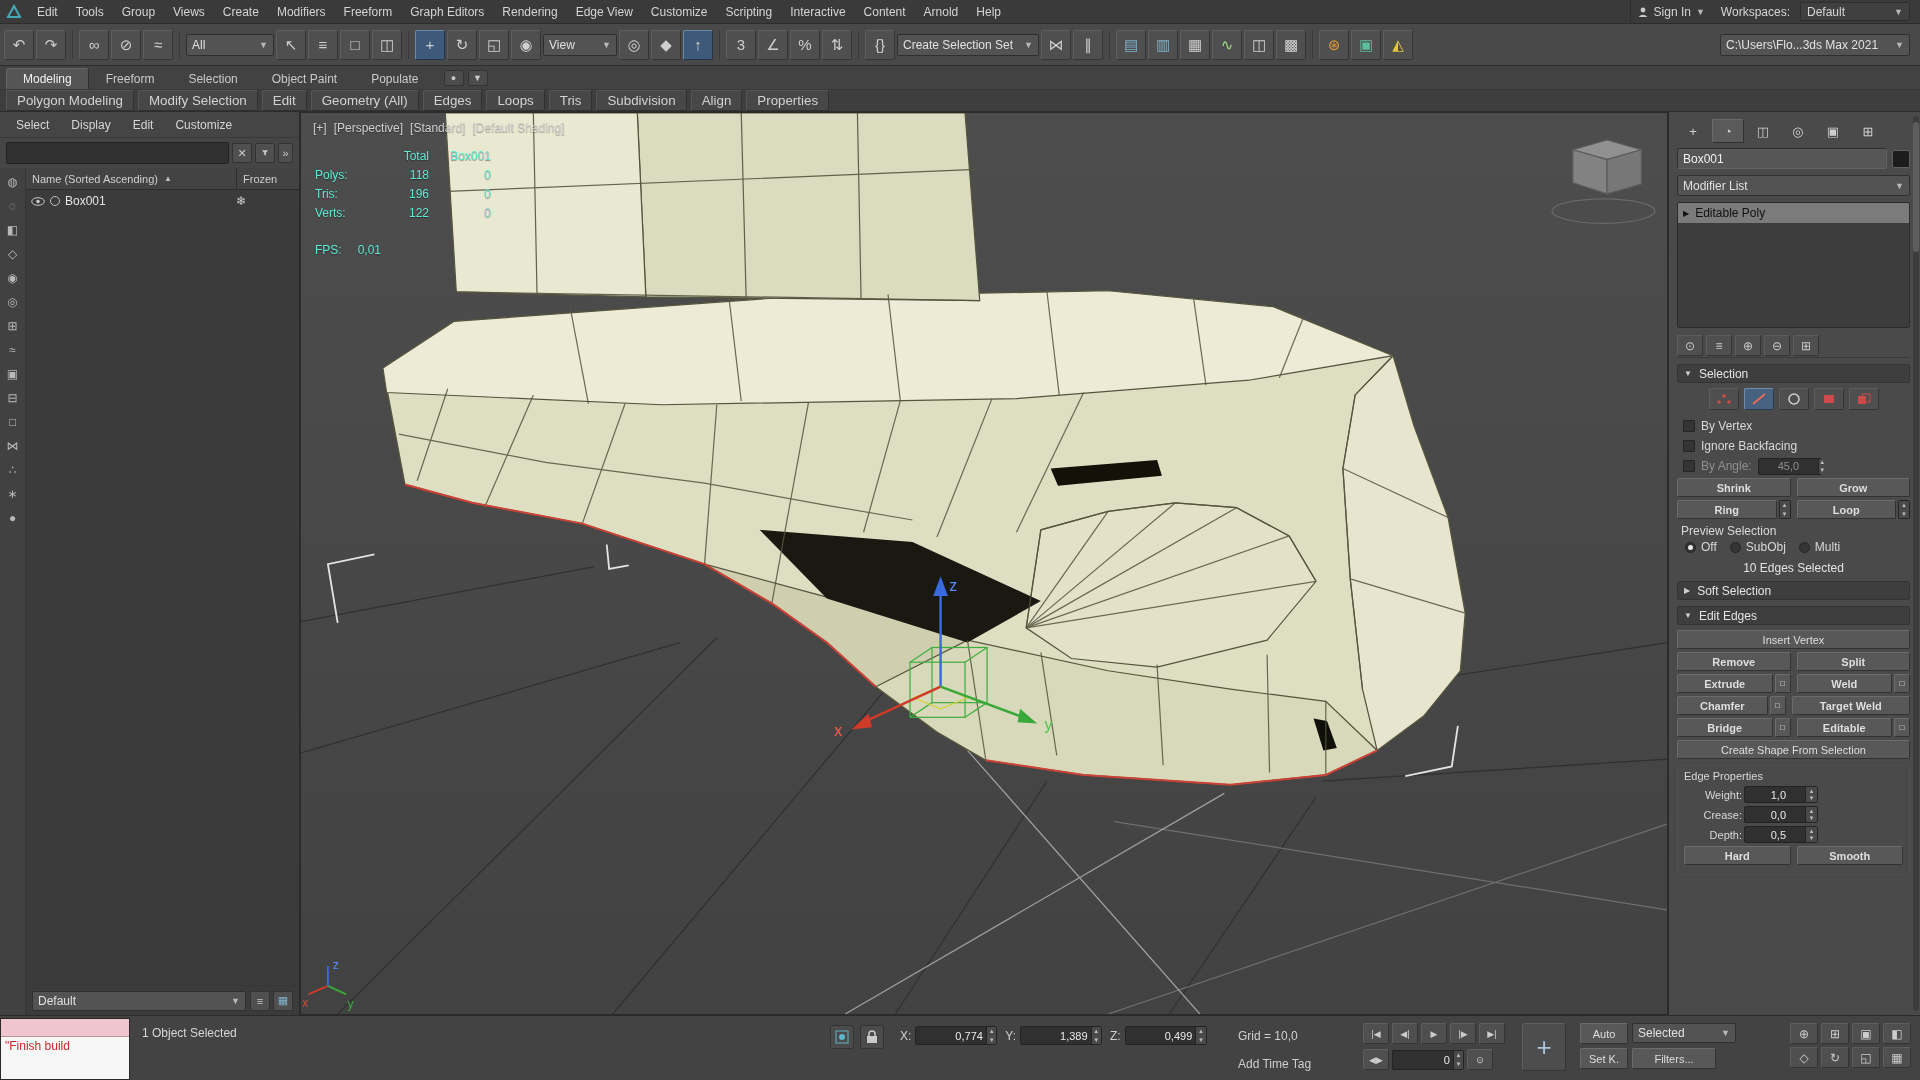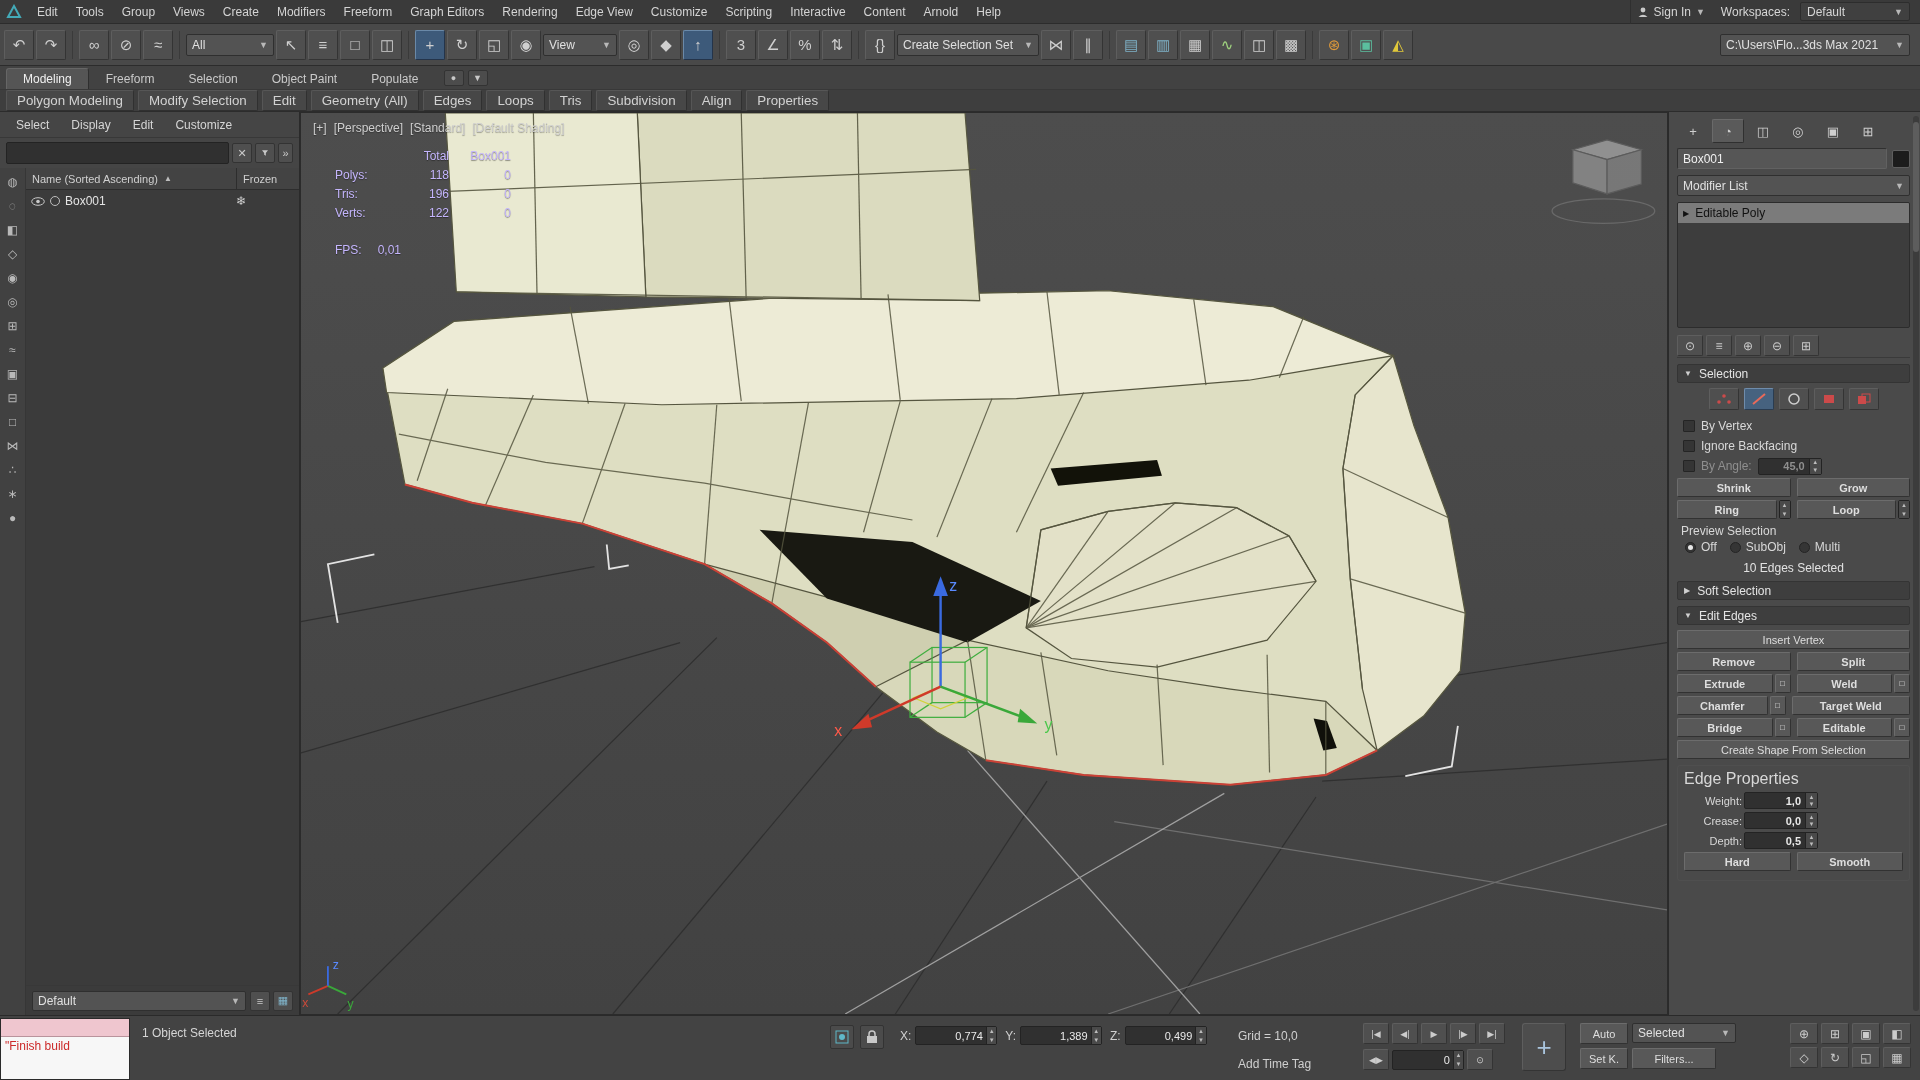--- a/index.html
+++ b/index.html
@@ -56,21 +56,21 @@
   .row-name{flex:1;}
   .frozen-cell{width:58px;color:#cfcfcf;font-size:12px;}
   .exp-bottom{height:30px;display:flex;align-items:center;gap:4px;padding:4px 6px;border-top:1px solid #383838;}
   .exp-bottom .combo{flex:1;}
 
   
   .viewport{position:absolute;left:300px;top:112px;width:1368px;height:903px;background:#484848;border:1px solid #2b2b2b;}
   .viewport svg{position:absolute;left:0;top:0;width:100%;height:100%;}
   .vp-label{position:absolute;left:12px;top:8px;display:flex;gap:7px;color:#cfcfcf;font-size:12px;text-shadow:0 1px 1px #00000055;}
   .vp-label span{cursor:default;}
-  .vp-stats{position:absolute;left:14px;top:34px;color:#c4b5fd;font-size:12px;text-shadow:0 1px 1px #00000066;margin-left:20px;}
+  .vp-stats{position:absolute;left:14px;top:34px;color:#5eead4;font-size:12px;text-shadow:0 1px 1px #00000066;}
   .stat-head,.stat-row{display:grid;grid-template-columns:52px 62px 62px;line-height:19px;}
   .stat-head span{text-align:right;}
   .stat-row .sv{text-align:right;}
   .stat-fps{margin-top:18px;display:flex;gap:16px;line-height:19px;}
 
   
   .right-panel{position:absolute;left:1668px;top:112px;width:252px;height:903px;background:#4a4a4a;border-left:1px solid #2a2a2a;padding:4px 10px 0 8px;}
   .vscroll{position:absolute;right:1px;top:4px;width:6px;height:895px;background:#3c3c3c;border-radius:3px;}
   .vscroll .thumb{position:absolute;left:0;top:6px;width:6px;height:130px;background:#5d5d5d;border-radius:3px;}
   .cp-tabs{height:30px;display:flex;align-items:center;gap:3px;}
@@ -90,40 +90,40 @@
   .ro-head{height:19px;display:flex;align-items:center;gap:7px;background:#3e3e3e;border:1px solid #343434;border-radius:2px;padding:0 6px;margin:6px 0 5px;}
   .ro-arrow{font-size:8px;color:#cfcfcf;}
   .ro-title{color:#e4e4e4;font-size:12px;}
   .subobj-row{display:flex;align-items:center;justify-content:center;gap:5px;margin:3px 0 7px;}
   .so-btn{width:30px;height:22px;background:#4f4f4f;border:1px solid;border-color:#5e5e5e #343434 #343434 #5e5e5e;border-radius:2px;display:flex;align-items:center;justify-content:center;padding:0;}
   .so-btn.on{background:#46627f;border-color:#6f8cab #2a3c50 #2a3c50 #6f8cab;}
   .cb-row{display:flex;align-items:center;gap:6px;height:18px;margin:2px 0 2px 6px;color:#d8d8d8;}
   .cb{width:12px;height:12px;background:#353535;border:1px solid #242424;border-radius:1px;display:inline-block;}
   .dim{color:#8f8f8f;}
   .spinfield{display:flex;align-items:stretch;height:17px;background:#303030;border:1px solid #232323;border-radius:2px;}
-  .spinfield .val{flex:1;display:flex;align-items:center;justify-content:flex-end;padding:0 4px;color:#e8e8e8;font-size:11px;font-weight:bold;}
+  .spinfield .val{flex:1;display:flex;align-items:center;justify-content:flex-end;padding:0 19px;color:#e8e8e8;font-size:11px;}
   .spinfield .val.dim{color:#8f8f8f;}
   .spin{width:12px;display:flex;flex-direction:column;border-left:1px solid #232323;}
   .spin span{flex:1;display:flex;align-items:center;justify-content:center;font-size:6px;color:#bdbdbd;background:#4a4a4a;}
   .btn3d{height:19px;background:#585858;border:1px solid;border-color:#6c6c6c #323232 #323232 #6c6c6c;border-radius:2px;color:#dedede;font-size:11px;display:flex;align-items:center;justify-content:center;padding:0 4px;}
   .pair{display:flex;gap:6px;margin:3px 0;}
   .pair .btn3d{flex:1;font-weight:bold;}
   .opt-box{width:16px;height:19px;background:#585858;border:1px solid;border-color:#6c6c6c #323232 #323232 #6c6c6c;border-radius:2px;color:#e6e6e6;font-size:8px;display:flex;align-items:center;justify-content:center;}
   .halfgrp{flex:1;display:flex;gap:2px;}
   .halfgrp .btn3d{flex:1;}
   .label-sm{font-size:11px;color:#d8d8d8;}
   .preview-label{margin:5px 0 2px 4px;color:#d8d8d8;}
   .radio-row{display:flex;align-items:center;gap:13px;margin:2px 0 4px 8px;}
   .radio-item{display:flex;align-items:center;gap:5px;color:#d8d8d8;}
   .radio{width:11px;height:11px;border-radius:50%;background:#353535;border:1px solid #242424;position:relative;display:inline-block;}
   .radio[data-state="on"]::after{content:"";position:absolute;left:2px;top:2px;width:5px;height:5px;border-radius:50%;background:#e8e8e8;}
   .sel-status{text-align:center;color:#e2e2e2;margin:7px 0 3px;}
   .full-btn{margin:3px 0;}
   .props-group{border:1px solid #5a5a5a55;border-radius:3px;margin-top:6px;padding:2px 6px 6px;}
-  .props-title{color:#d8d8d8;font-size:16px;margin:2px 0 4px;}
+  .props-title{color:#d8d8d8;font-size:11px;margin:2px 0 4px;}
   .prop-row{display:flex;align-items:center;gap:2px;margin:3px 0;}
   .prop-row .label-sm{width:58px;text-align:right;}
   .prop-row .spinfield{width:74px;}
 
   
   .statusbar{position:absolute;left:0;top:1015px;width:1920px;height:65px;background:#434343;border-top:1px solid #2a2a2a;}
   .listener{position:absolute;left:0;top:2px;width:130px;height:62px;border:1px solid #2a2a2a;display:flex;flex-direction:column;}
   .listener .pink{height:18px;background:#efc6cf;border-bottom:1px solid #b9939c;}
   .listener .white{flex:1;background:#f7f7f7;color:#cc2a2a;font-family:"DejaVu Sans Mono",monospace;font-size:12px;padding:2px 4px;}
   .status-text{position:absolute;left:142px;top:10px;color:#d6d6d6;}

